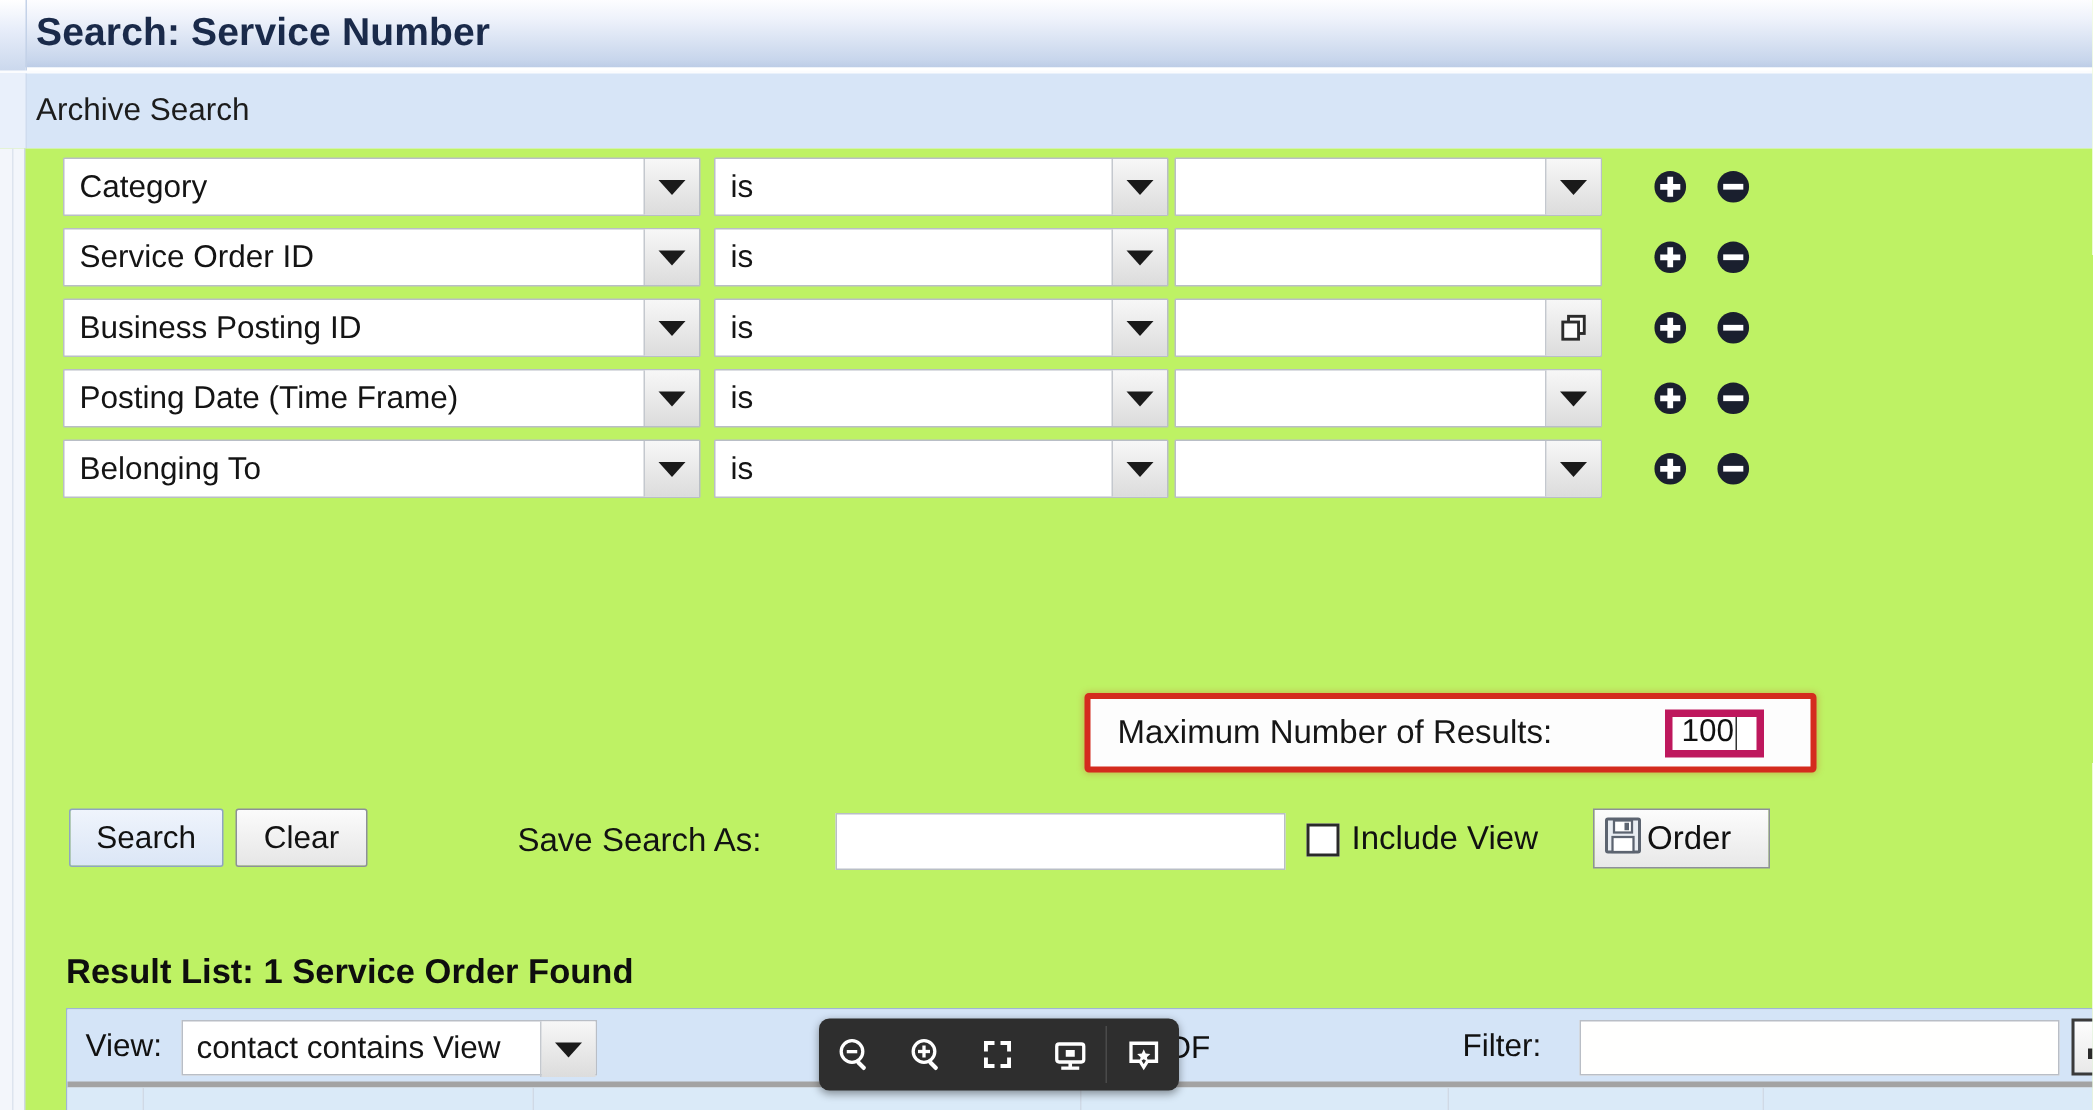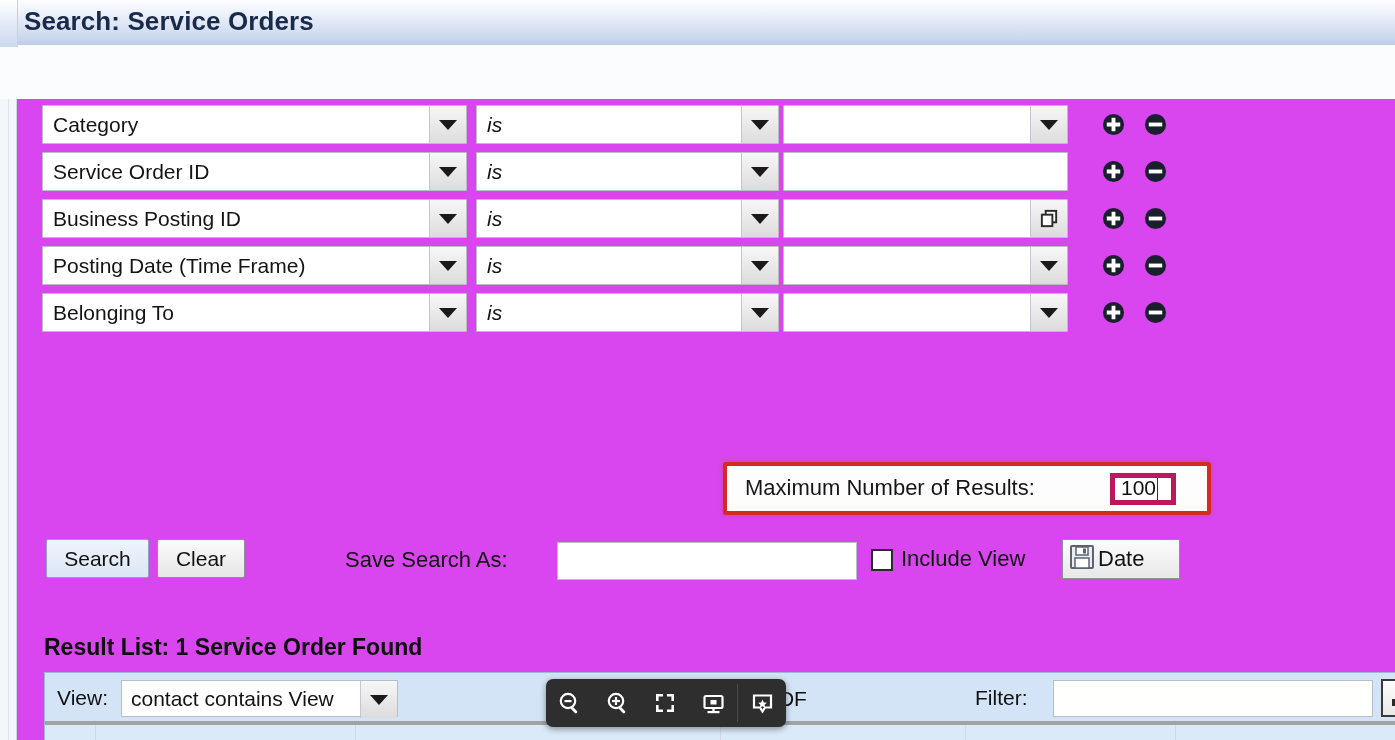--- a/index.html
+++ b/index.html
@@ -46,21 +46,21 @@
   }
   .subheader-text {
     position: absolute; left: 24px; top: 13px;
     font-size: 21px; color: #1c1c1c;
     white-space: nowrap;
   }
 
   
   .body-area {
     position: absolute; left: 0; top: 99px; width: 1395px; height: 641px;
-    background: #d946ef;
+    background: #bef264;
   }
   .left-rail {
     position: absolute; left: 0; top: 0; width: 16px; height: 641px;
     background: #f3f6fb;
   }
   .left-rail-line1 {
     position: absolute; left: 8px; top: 0; width: 1px; height: 641px; background: #dde4ee;
   }
   .left-rail-line2 {
     position: absolute; left: 16px; top: 0; width: 1px; height: 641px; background: #cfd8e6;
@@ -93,21 +93,21 @@
     border-top: 10px solid #1a1a1a;
   }
   .copybtn {
     position: absolute; right: 0; top: 0; width: 37px; height: 37px;
     background: linear-gradient(to bottom, #f7f7f7, #dcdcdc);
     border-left: 1px solid #c4c8ce;
     display: flex; align-items: center; justify-content: center;
   }
 
   .fld-attr  { left: 0;   width: 425px; }
-  .fld-op    { left: 434px; width: 303px; font-style: italic; }
+  .fld-op    { left: 434px; width: 303px; }
   .fld-val   { left: 741px; width: 285px; }
 
   .rowicons { position: absolute; left: 1060px; top: 8px; display: flex; gap: 19px; }
   .circ-icon { width: 23px; height: 23px; }
 
   
   .maxres-hl {
     position: absolute; left: 723px; top: 363px;
     width: 488px; height: 53px;
     border: 4px solid #d42b1e;
@@ -240,23 +240,27 @@
   }
   .ov-sep { width: 1px; height: 38px; background: #4a4a4a; }
 </style>
 </head>
 <body>
 
 <div id="app">
 
   <div class="titlebar">
     <div class="accent"></div>
-    <div class="title-text">Search: Service Orders</div>
+    <div class="title-text">Search: Service Number</div>
   </div>
 
+  <div class="subheader">
+    <div class="accent"></div>
+    <div class="subheader-text">Archive Search</div>
+  </div>
 
   <div class="body-area">
     <div class="left-rail"></div>
     <div class="left-rail-line1"></div>
     <div class="left-rail-line2"></div>
 
     <div class="criteria">
 
       <div class="crit-row">
         <div class="fld fld-attr">
@@ -453,21 +457,21 @@
 
       <div class="btn-save">
         <span>
           <svg width="26" height="26" viewBox="0 0 26 26">
             <rect x="2" y="2" width="22" height="22" rx="1" fill="#e9edf2" stroke="#5c6470" stroke-width="2"></rect>
             <rect x="7" y="3" width="12" height="8" fill="#ffffff" stroke="#5c6470" stroke-width="1.5"></rect>
             <rect x="14" y="4.5" width="3" height="5" fill="#5c6470"></rect>
             <rect x="6" y="14" width="14" height="10" fill="#ffffff" stroke="#5c6470" stroke-width="1.5"></rect>
           </svg>
         </span>
-        <span class="lbl">Date</span>
+        <span class="lbl">Order</span>
       </div>
     </div>
 
     <div class="result-title">Result List: 1 Service Order Found</div>
 
     <div class="table-wrap">
 
       <div class="toolbar">
         <div class="tb-view-label">View:</div>
         <div class="tb-view-box">

